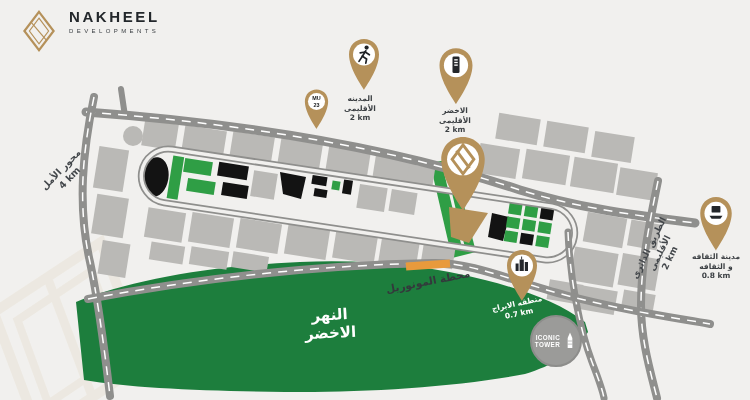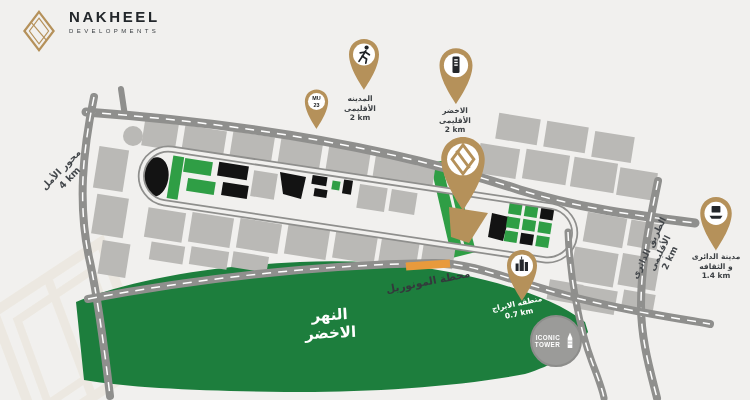--- a/index.html
+++ b/index.html
@@ -248,23 +248,23 @@
     <span class="l" dir="ltr">2 km</span>
   </div>
 
   <div class="maplbl lbl-s" style="left:427px;top:106px;width:56px;" dir="rtl">
     <span class="l">الاخضر</span>
     <span class="l">الأقليمى</span>
     <span class="l" dir="ltr">2 km</span>
   </div>
 
   <div class="maplbl lbl-s" style="left:689px;top:252px;width:54px;" dir="rtl">
-    <span class="l">مدينة الدائرى</span>
+    <span class="l">مدينة الثقافه</span>
     <span class="l">و الثقافه</span>
-    <span class="l" dir="ltr">1.4 km</span>
+    <span class="l" dir="ltr">0.8 km</span>
   </div>
 
   <div class="maplbl lbl-s white" style="left:486px;top:299px;width:64px;transform:rotate(-12deg);" dir="rtl">
     <span class="l">منطقه الابراج</span>
     <span class="l" dir="ltr">0.7 km</span>
   </div>
 
   <div class="maplbl roadlbl" style="left:30px;top:162px;width:70px;transform:rotate(-46deg);" dir="rtl">
     <span class="l">محور الأمل</span>
     <span class="l" dir="ltr">4 km</span>

